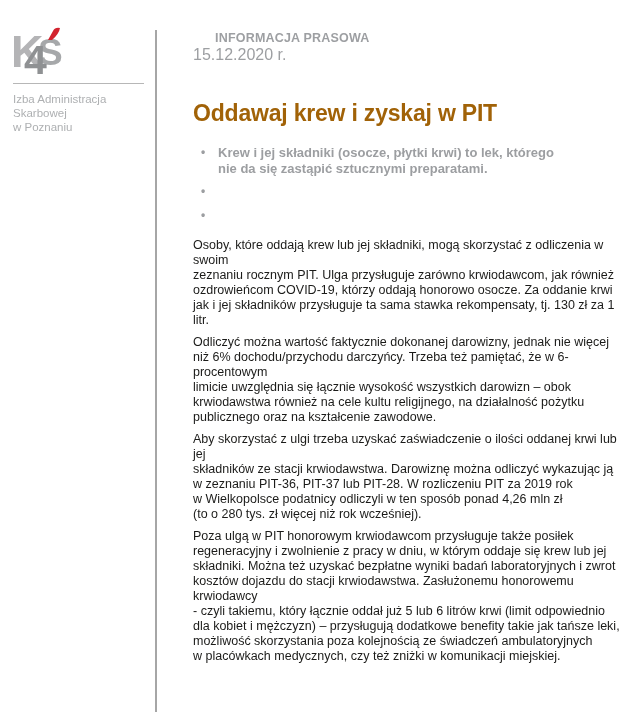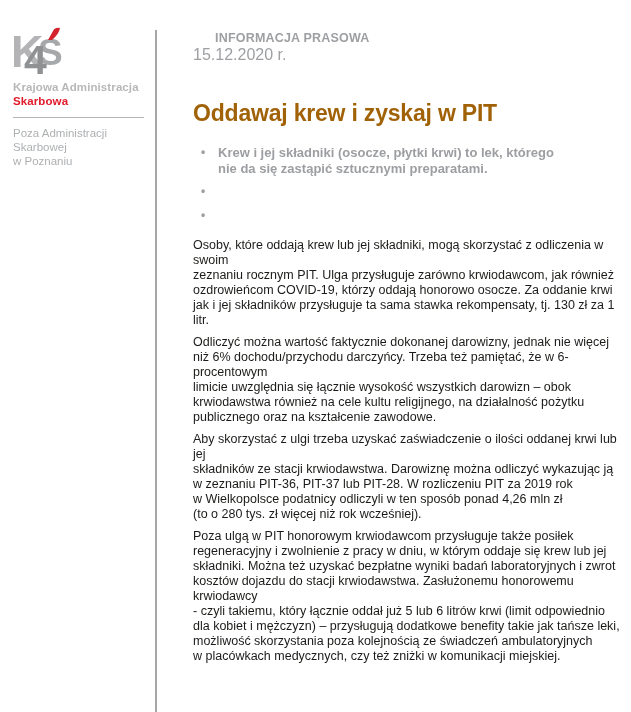--- a/index.html
+++ b/index.html
@@ -118,26 +118,22 @@
 
   <aside class="sidebar">
     <div class="logo">
       <svg viewBox="0 0 54 46" xmlns="http://www.w3.org/2000/svg">
         <text x="-2" y="39" font-family="Liberation Sans, sans-serif" font-size="45" font-weight="bold" fill="#b4b4b6">K</text>
         <text x="25" y="37" font-family="Liberation Sans, sans-serif" font-size="37" font-weight="bold" fill="#a6a8aa">S</text>
         <text x="11" y="46" font-family="Liberation Sans, sans-serif" font-size="41" font-weight="bold" fill="#8f9193">4</text>
         <path d="M35 12 L40 3 Q42 -1 47 0 Q46 6 39 12 Z" fill="#d2232e"></path>
       </svg>
     </div>
-    <div class="brand">
-      <div>Krajowa Administracja</div>
-      <div class="brand-red">Skarbowa</div>
-    </div>
     <hr class="sidebar-hr">
-    <div class="office">Poza Administracji Skarbowej
+    <div class="office">Izba Administracja Skarbowej
 w Poznaniu</div>
   </aside>
 
   <div class="vdivider"></div>
 
   <main class="main">
     <header>
       <div class="kicker">INFORMACJA PRASOWA</div>
       <div class="date">15.12.2020 r.</div>
     </header>

